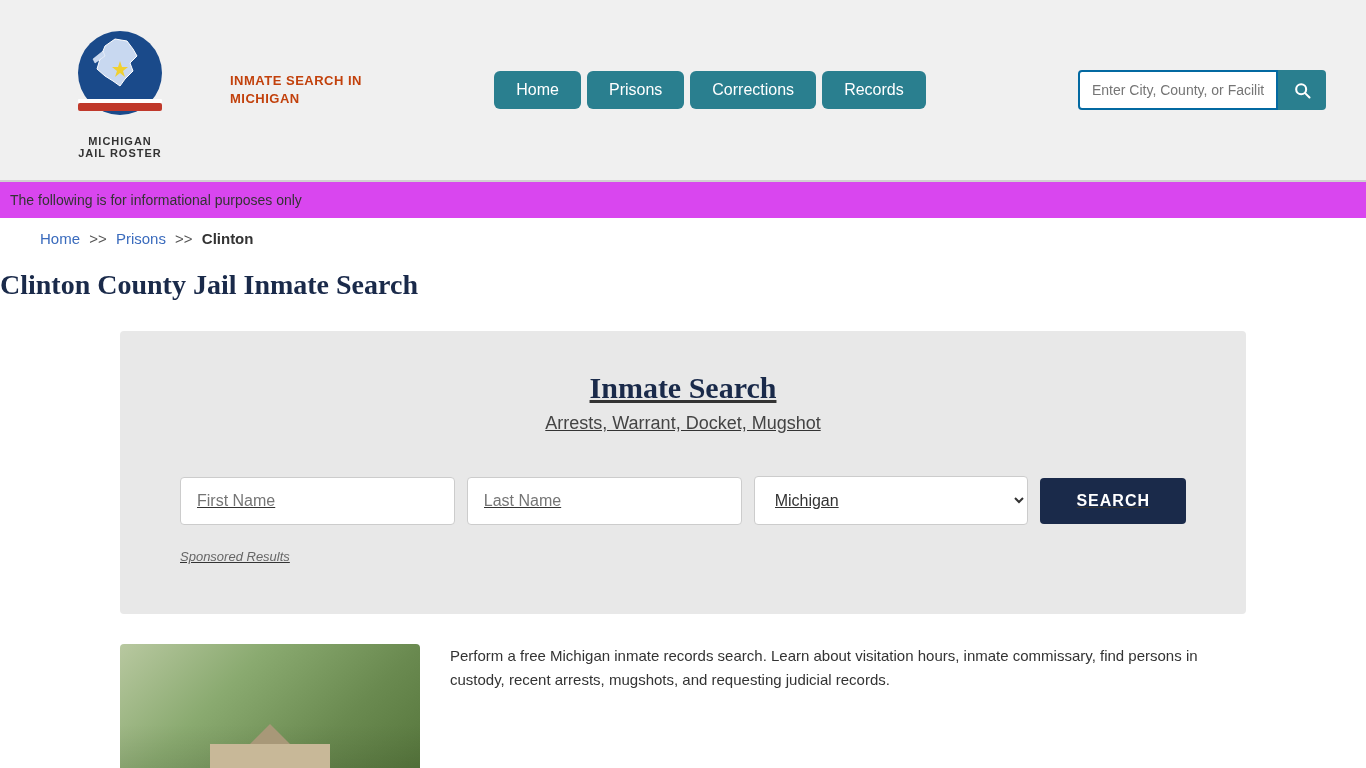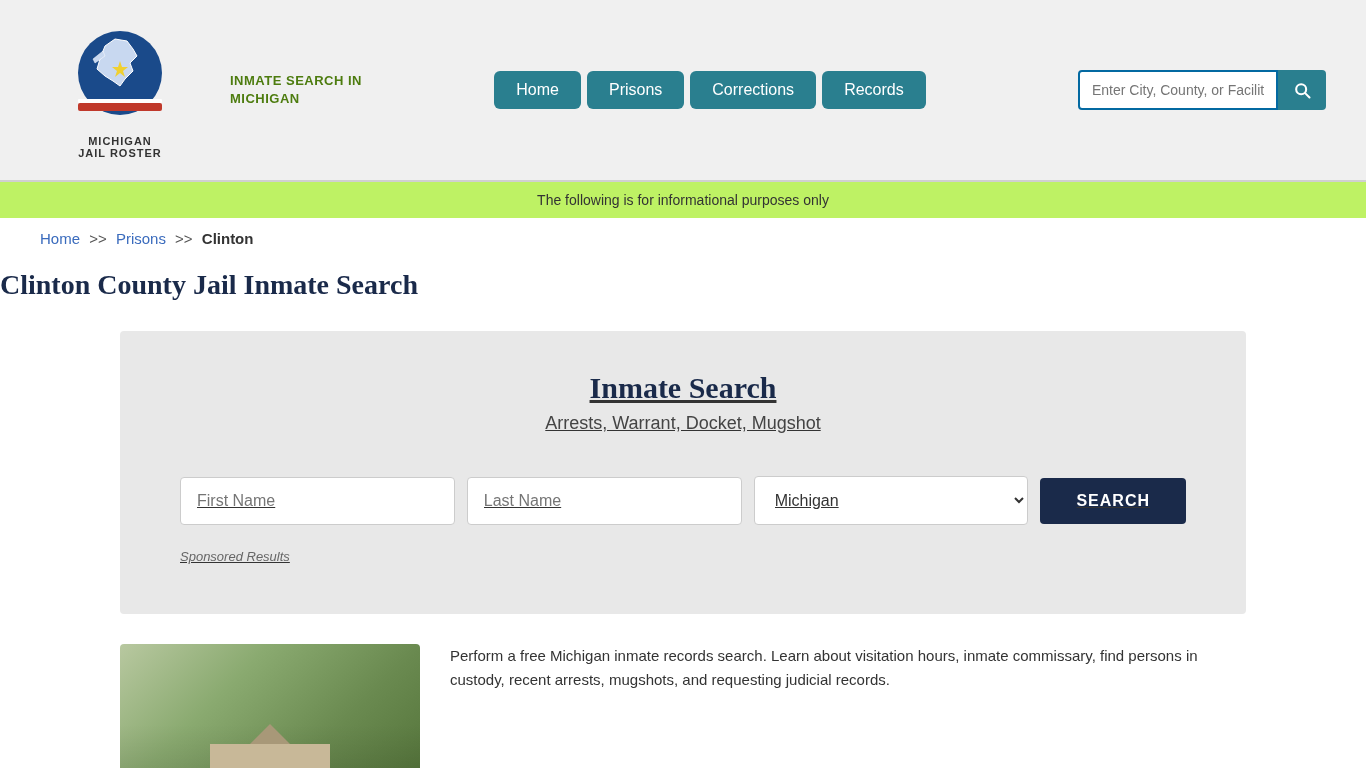--- a/index.html
+++ b/index.html
@@ -29,21 +29,21 @@
       font-weight: bold;
       color: #333;
       text-align: center;
       letter-spacing: 1px;
       margin-top: 4px;
       font-family: Arial, sans-serif;
     }
     .site-title {
       font-size: 13px;
       font-weight: bold;
-      color: #4d7c0f;
+      color: #c2410c;
       font-family: Arial, sans-serif;
       letter-spacing: 0.5px;
       margin-left: 10px;
       line-height: 1.4;
     }
     .nav-area {
       flex: 1;
       display: flex;
       align-items: center;
       justify-content: center;
@@ -81,22 +81,21 @@
       cursor: pointer;
       border-radius: 0 4px 4px 0;
       display: flex;
       align-items: center;
       justify-content: center;
     }
     .search-btn svg { fill: white; width: 20px; height: 20px; }
 
     
     .info-banner {
-      background: #bef264;
-      text-align: center;
+      background: #d946ef;
       padding: 10px;
       font-size: 14px;
       color: #333;
       font-family: Arial, sans-serif;
     }
 
     
     .breadcrumb {
       padding: 12px 40px;
       font-family: Arial, sans-serif;

